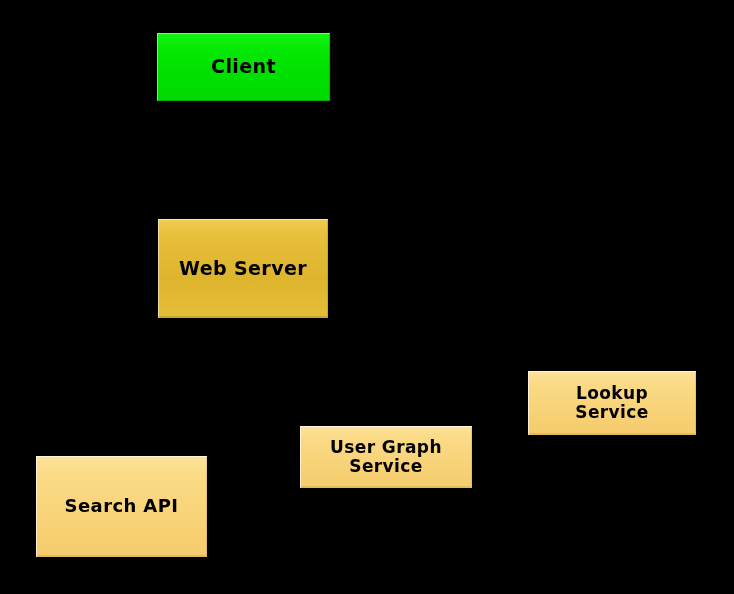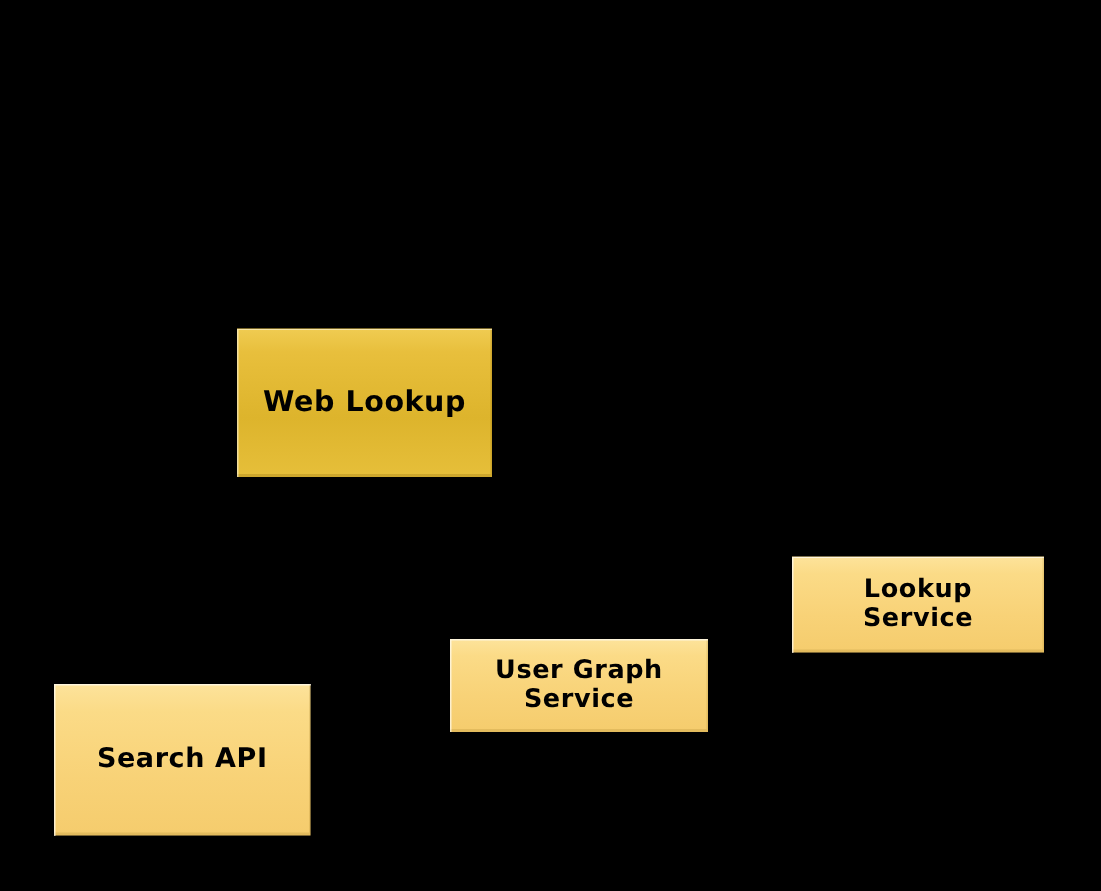--- a/index.html
+++ b/index.html
@@ -57,22 +57,25 @@
     box-shadow:
       inset 1px 1px 0 rgba(255,255,255,0.65),
       inset -1px -2px 0 rgba(150,110,20,0.18),
       3px 4px 4px rgba(0,0,0,0.85);
   }
 </style>
 </head>
 <body>
 
 <div id="canvas" style="background: rgb(0, 0, 0);">
+    <div class="node green" style="left: 157px; top: 33px; width: 173px; height: 68px; font-size: 19px; color: rgb(0, 0, 0);">
+      <span class="label">Client</span>
+    </div>
     <div class="node gold" style="left: 158px; top: 219px; width: 170px; height: 99px; font-size: 19px; color: rgb(0, 0, 0);">
-      <span class="label">Web Lookup</span>
+      <span class="label">Web Server</span>
     </div>
     <div class="node amber" style="left: 528px; top: 371px; width: 168px; height: 64px; font-size: 17px; color: rgb(0, 0, 0);">
       <span class="label">Lookup
 Service</span>
     </div>
     <div class="node amber" style="left: 300px; top: 426px; width: 172px; height: 62px; font-size: 17px; color: rgb(0, 0, 0);">
       <span class="label">User Graph
 Service</span>
     </div>
     <div class="node amber" style="left: 36px; top: 456px; width: 171px; height: 101px; font-size: 18px; color: rgb(0, 0, 0);">

